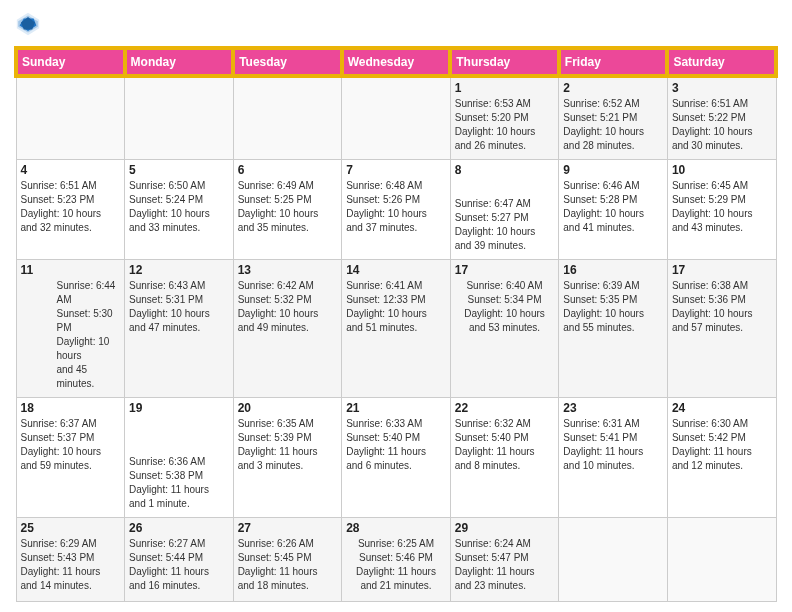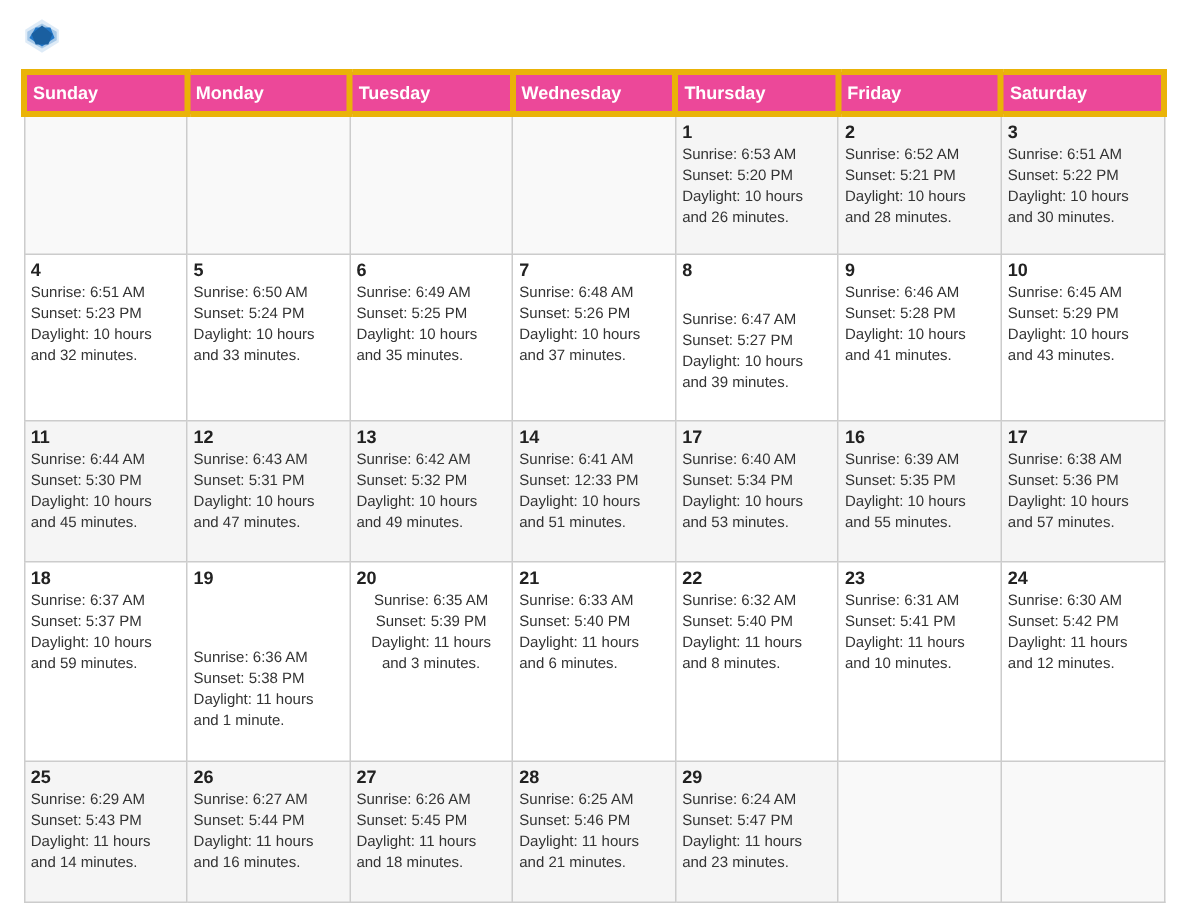--- a/index.html
+++ b/index.html
@@ -204,21 +204,21 @@
             <span class="day-num">10</span>
             <div class="day-info" style="white-space: pre-line;">Sunrise: 6:45 AM
 Sunset: 5:29 PM
 Daylight: 10 hours
 and 43 minutes.</div>
           </td>
         </tr>
         <tr>
           <td>
             <span class="day-num">11</span>
-            <div class="day-info" style="white-space: pre-line;">Sunrise: 6:44 AM
+            <div class="day-info" style="white-space: pre-line; margin-left: 36px;">Sunrise: 6:44 AM
 Sunset: 5:30 PM
 Daylight: 10 hours
 and 45 minutes.</div>
           </td>
           <td>
             <span class="day-num">12</span>
             <div class="day-info" style="white-space: pre-line;">Sunrise: 6:43 AM
 Sunset: 5:31 PM
 Daylight: 10 hours
 and 47 minutes.</div>
@@ -232,21 +232,21 @@
           </td>
           <td>
             <span class="day-num">14</span>
             <div class="day-info" style="white-space: pre-line;">Sunrise: 6:41 AM
 Sunset: 12:33 PM
 Daylight: 10 hours
 and 51 minutes.</div>
           </td>
           <td>
             <span class="day-num">17</span>
-            <div class="day-info" style="white-space: pre-line;">Sunrise: 6:40 AM
+            <div class="day-info" style="white-space: pre-line; text-align: center;">Sunrise: 6:40 AM
 Sunset: 5:34 PM
 Daylight: 10 hours
 and 53 minutes.</div>
           </td>
           <td>
             <span class="day-num">16</span>
             <div class="day-info" style="white-space: pre-line;">Sunrise: 6:39 AM
 Sunset: 5:35 PM
 Daylight: 10 hours
 and 55 minutes.</div>
@@ -269,21 +269,21 @@
           </td>
           <td>
             <span class="day-num">19</span>
             <div class="day-info" style="white-space: pre-line; margin-top: 40px;">Sunrise: 6:36 AM
 Sunset: 5:38 PM
 Daylight: 11 hours
 and 1 minute.</div>
           </td>
           <td>
             <span class="day-num">20</span>
-            <div class="day-info" style="white-space: pre-line; text-align: center;">Sunrise: 6:35 AM
+            <div class="day-info" style="white-space: pre-line;">Sunrise: 6:35 AM
 Sunset: 5:39 PM
 Daylight: 11 hours
 and 3 minutes.</div>
           </td>
           <td>
             <span class="day-num">21</span>
             <div class="day-info" style="white-space: pre-line;">Sunrise: 6:33 AM
 Sunset: 5:40 PM
 Daylight: 11 hours
 and 6 minutes.</div>
@@ -327,21 +327,21 @@
           </td>
           <td>
             <span class="day-num">27</span>
             <div class="day-info" style="white-space: pre-line;">Sunrise: 6:26 AM
 Sunset: 5:45 PM
 Daylight: 11 hours
 and 18 minutes.</div>
           </td>
           <td>
             <span class="day-num">28</span>
-            <div class="day-info" style="white-space: pre-line;">Sunrise: 6:25 AM
+            <div class="day-info" style="white-space: pre-line; text-align: center;">Sunrise: 6:25 AM
 Sunset: 5:46 PM
 Daylight: 11 hours
 and 21 minutes.</div>
           </td>
           <td>
             <span class="day-num">29</span>
             <div class="day-info" style="white-space: pre-line;">Sunrise: 6:24 AM
 Sunset: 5:47 PM
 Daylight: 11 hours
 and 23 minutes.</div>

